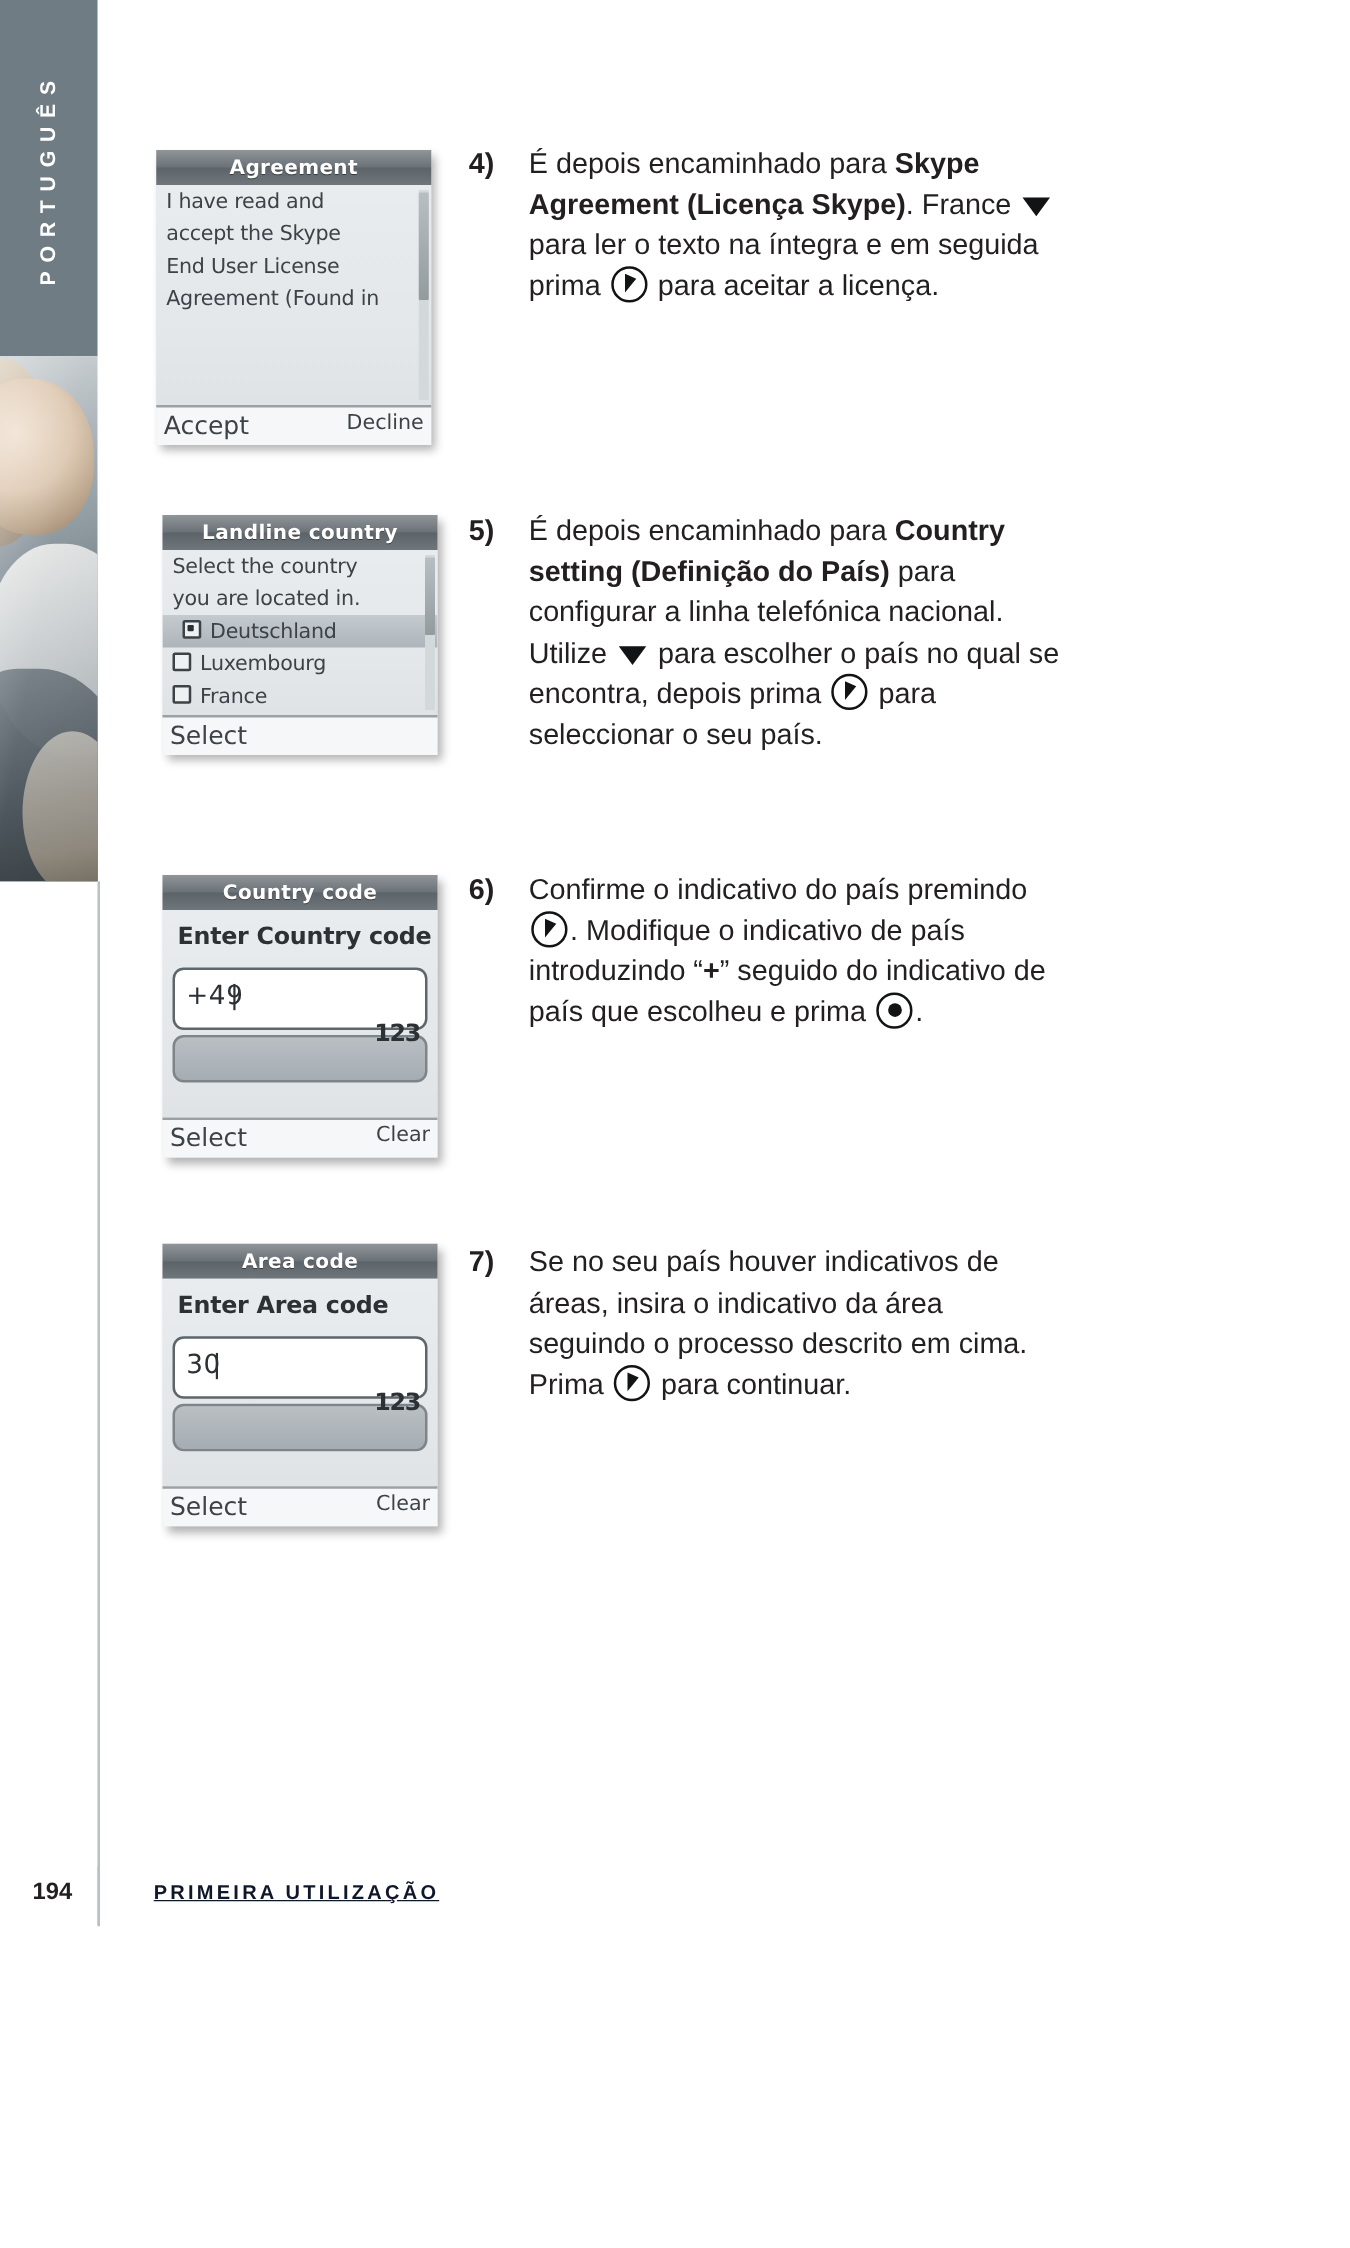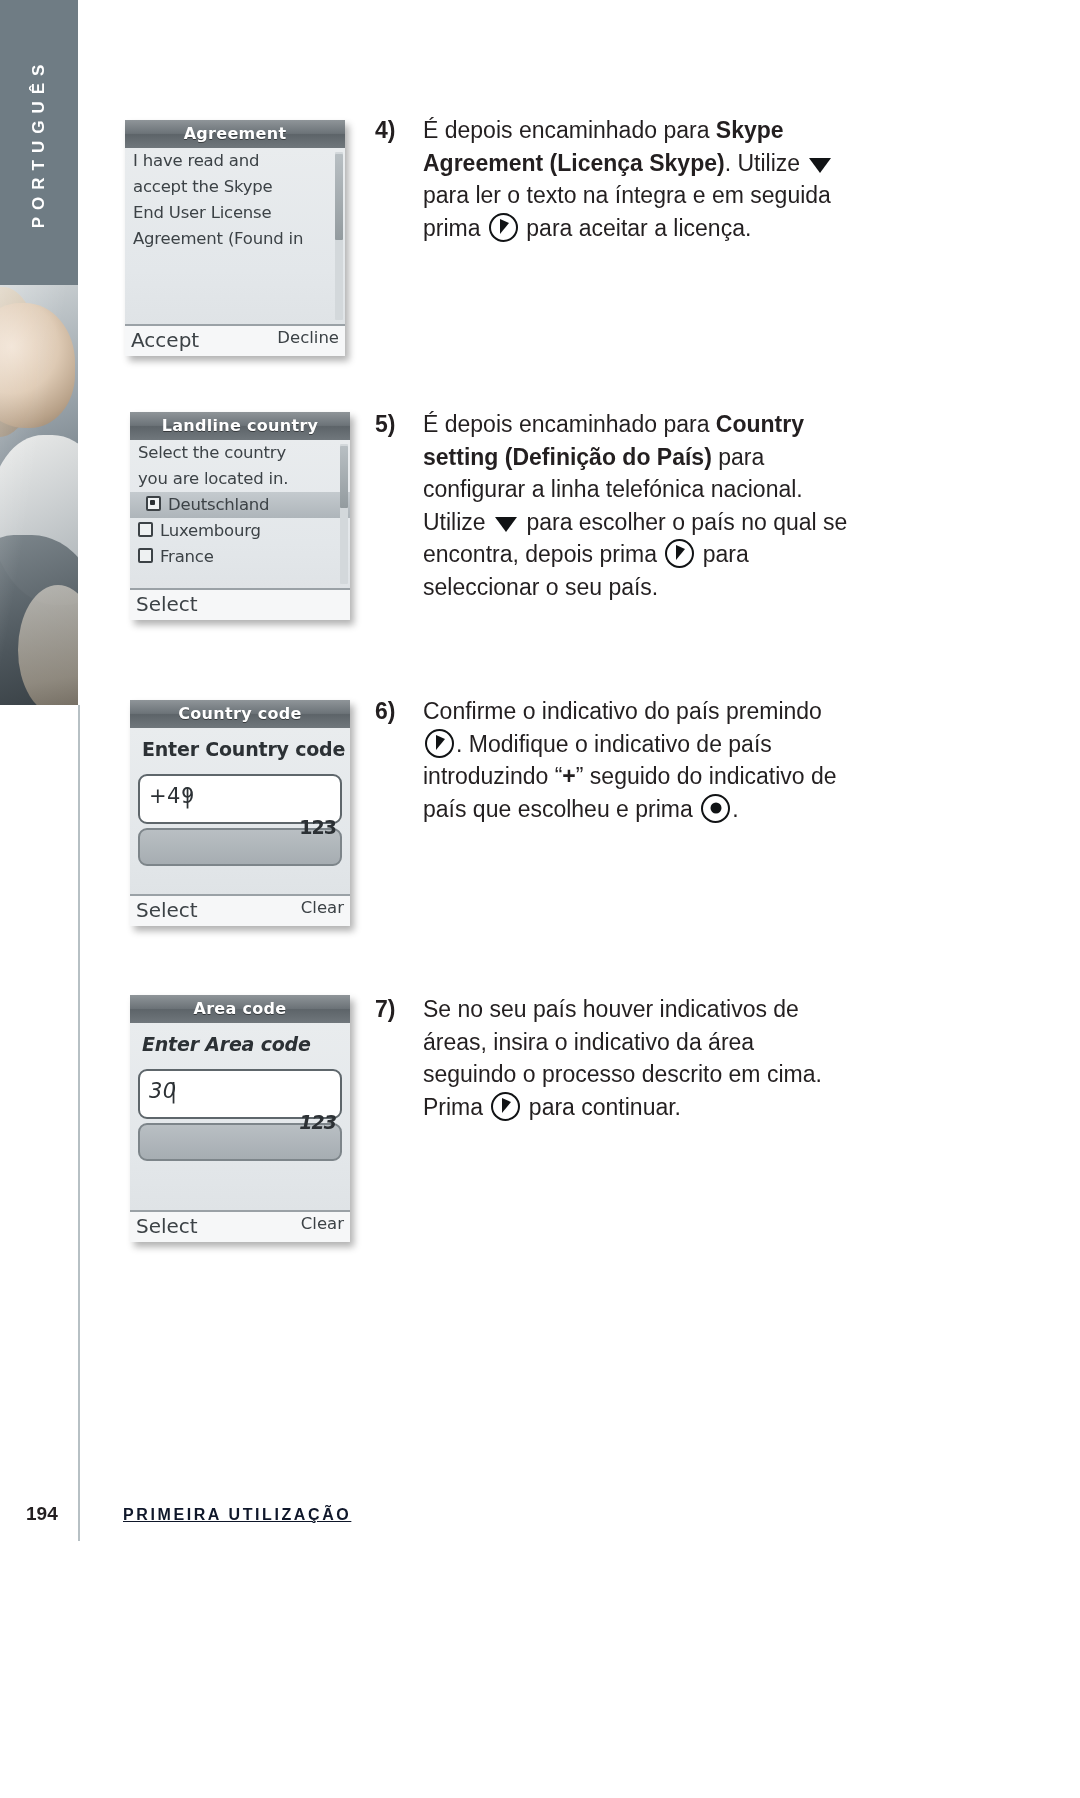--- a/index.html
+++ b/index.html
@@ -281,21 +281,21 @@
     <div class="scrollthumb" style="top:6px;height:86px;"></div>
   </div>
   <div class="softkeys">
     <span class="sk-left">Accept</span>
     <span class="sk-right">Decline</span>
   </div>
 </div>
 
 <div class="lcd" id="lcd-2" style="left:130px;top:412px;">
   <div class="titlebar">Landline country</div>
-  <div class="body" style="height:148px;">
+  <div class="body" style="height:132px;">
     <div class="line">Select the country</div>
     <div class="line">you are located in.</div>
     <div class="line rowsel">
       <span class="radio on"></span><span>Deutschland</span>
     </div>
     <div class="line">
       <span class="radio"></span><span>Luxembourg</span>
     </div>
     <div class="line">
       <span class="radio"></span><span>France</span>
@@ -322,40 +322,40 @@
     </div>
   </div>
   <div class="softkeys">
     <span class="sk-left">Select</span>
     <span class="sk-right">Clear</span>
   </div>
 </div>
 
 <div class="lcd" id="lcd-4" style="left:130px;top:995px;">
   <div class="titlebar">Area code</div>
-  <div class="body" style="height:187px;font-style:italic;">
+  <div class="body" style="height:166px;">
     <div class="bigtext">Enter Area code</div>
     <div class="inputbox">
       <span class="val">30</span>
       <span class="val" style="left:auto;right:auto;margin-left:30px;">|</span>
     </div>
     <div class="graybar">
       <span class="ime">123</span>
     </div>
   </div>
   <div class="softkeys">
     <span class="sk-left">Select</span>
     <span class="sk-right">Clear</span>
   </div>
 </div>
 
 <div class="step" id="step-4" style="top:114px;">
   <span class="num">4)</span>
   <div class="txt">
-    <span>É depois encaminhado para </span><b>Skype Agreement (Licença Skype)</b><span>. Utilize </span><span class="gl-down"></span><span> para ler o texto na íntegra e em seguida prima </span><span class="gl-key"></span><span> para aceitar a licença.</span>
+    <span>É depois encaminhado para </span><b>Skype Agreement (Licença Skype)</b><span>. France </span><span class="gl-down"></span><span> para ler o texto na íntegra e em seguida prima </span><span class="gl-key"></span><span> para aceitar a licença.</span>
   </div>
 </div>
 
 <div class="step" id="step-5" style="top:408px;width:475px;">
   <span class="num">5)</span>
   <div class="txt">
     <span>É depois encaminhado para </span><b>Country setting (Definição do País)</b><span> para configurar a linha telefónica nacional. Utilize </span><span class="gl-down"></span><span> para escolher o país no qual se encontra, depois prima </span><span class="gl-key"></span><span> para seleccionar o seu país.</span>
   </div>
 </div>
 

